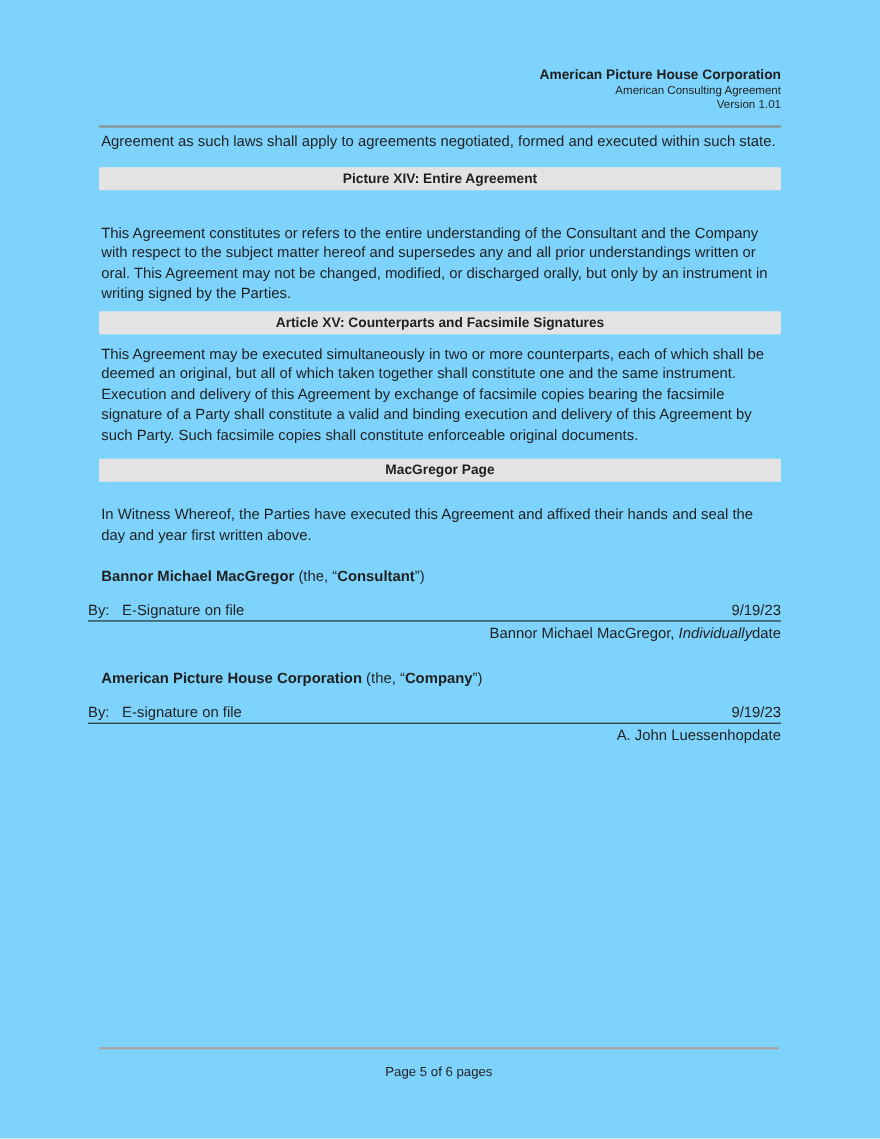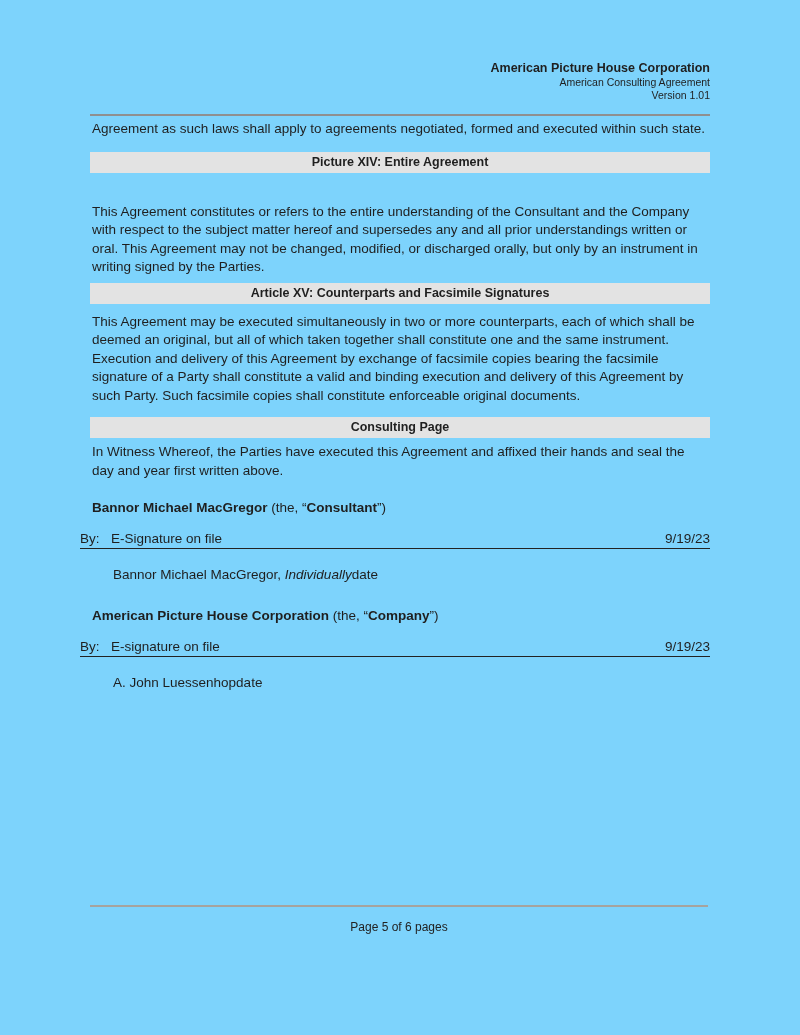--- a/index.html
+++ b/index.html
@@ -43,52 +43,52 @@
     font-weight: bold;
     line-height: 14px;
     padding: 3px 0 4px 0;
     margin-top: 14px;
   }
   .heading-bar.hb1 { margin-top: 13px; }
   .heading-bar.hb2 { margin-top: 6px; }
   .heading-bar.hb3 { margin-top: 12px; }
   .section-body.sb1 { margin-top: 30px; }
   .section-body.sb2 { margin-top: 9px; }
-  .section-body.sb3 { margin-top: 5px; }
+  .section-body.sb3 { margin-top: 21px; }
   
   .sig-block { margin-top: 20px; }
   .sig-block.company { margin-top: 26px; }
   .party-line { font-size: 13.5px; margin-left: 2px; }
   .party-line .party-name, .party-line .party-role { font-weight: bold; }
   .by-row {
     display: flex;
     align-items: baseline;
     font-size: 13.5px;
     border-bottom: 1.5px solid #222;
     padding-bottom: 2px;
     margin: 16px 0 0 -10px;
   }
   .by-row .by-label { flex: 0 0 31px; }
   .by-row .sig-value { flex: 1 1 auto; }
   .by-row .date-value { flex: 0 0 auto; text-align: right; }
   .signer-row {
     display: flex;
-    justify-content: flex-start;
+    justify-content: flex-end;
     align-items: baseline;
     font-size: 13.5px;
-    margin-top: 18px;
+    margin-top: 3px;
     padding-left: 23px;
   }
   .signer-row .qualifier { font-style: italic; }
   
   .page-footer {
     position: absolute;
     left: 90px;
     right: 92px;
-    top: 905px;
+    top: 952px;
   }
   .footer-rule { height: 0; border-top: 2.5px solid var(--footer-rule); }
   .footer-text {
     text-align: center;
     font-size: 12px;
     margin-top: 13px;
     color: #222;
   }
 </style>
 </head>
@@ -105,21 +105,21 @@
   <div class="top-rule"></div>
 
   <p class="bodytext continuation">Agreement as such laws shall apply to agreements negotiated, formed and executed within such state.</p>
 
   <div class="heading-bar hb1">Picture XIV: Entire Agreement</div>
   <p class="bodytext section-body sb1">This Agreement constitutes or refers to the entire understanding of the Consultant and the Company with respect to the subject matter hereof and supersedes any and all prior understandings written or oral. This Agreement may not be changed, modified, or discharged orally, but only by an instrument in writing signed by the Parties.</p>
 
   <div class="heading-bar hb2">Article XV: Counterparts and Facsimile Signatures</div>
   <p class="bodytext section-body sb2">This Agreement may be executed simultaneously in two or more counterparts, each of which shall be deemed an original, but all of which taken together shall constitute one and the same instrument. Execution and delivery of this Agreement by exchange of facsimile copies bearing the facsimile signature of a Party shall constitute a valid and binding execution and delivery of this Agreement by such Party. Such facsimile copies shall constitute enforceable original documents.</p>
 
-  <div class="heading-bar hb3">Consulting Page</div>
+  <div class="heading-bar hb3">MacGregor Page</div>
   <p class="bodytext section-body sb3">In Witness Whereof, the Parties have executed this Agreement and affixed their hands and seal the day and year first written above.</p>
 
   <div class="sig-block consultant">
     <div class="party-line"><span class="party-name">Bannor Michael MacGregor</span><span> (the, “</span><span class="party-role">Consultant</span><span>”)</span></div>
     <div class="by-row">
       <span class="by-label">By:</span>
       <span class="sig-value">E-Signature on file</span>
       <span class="date-value">9/19/23</span>
     </div>
     <div class="signer-row">

